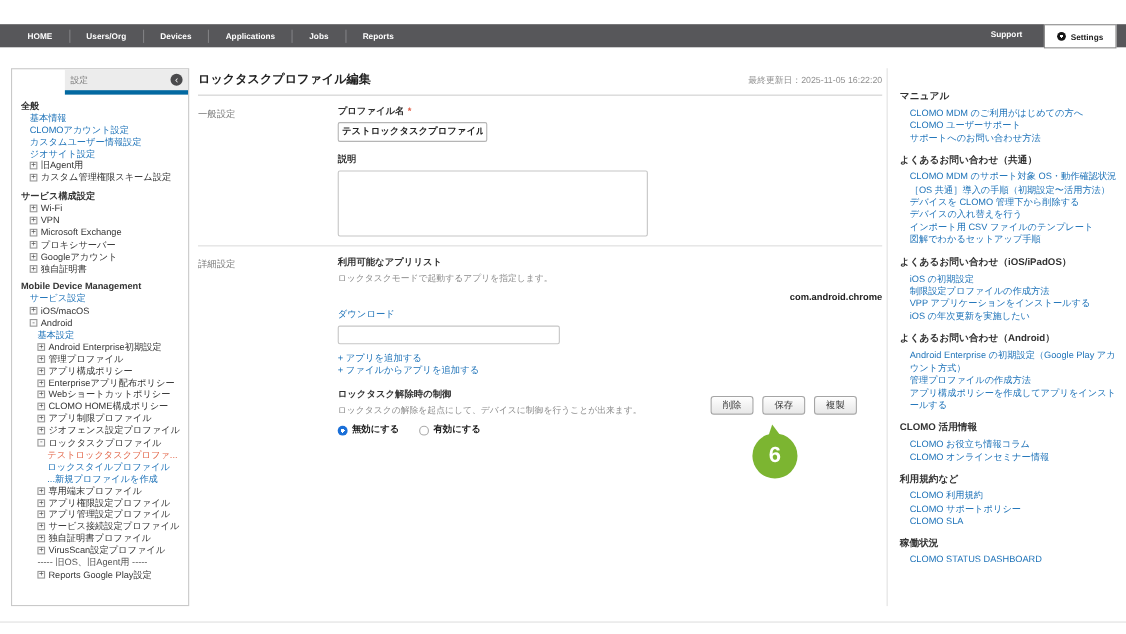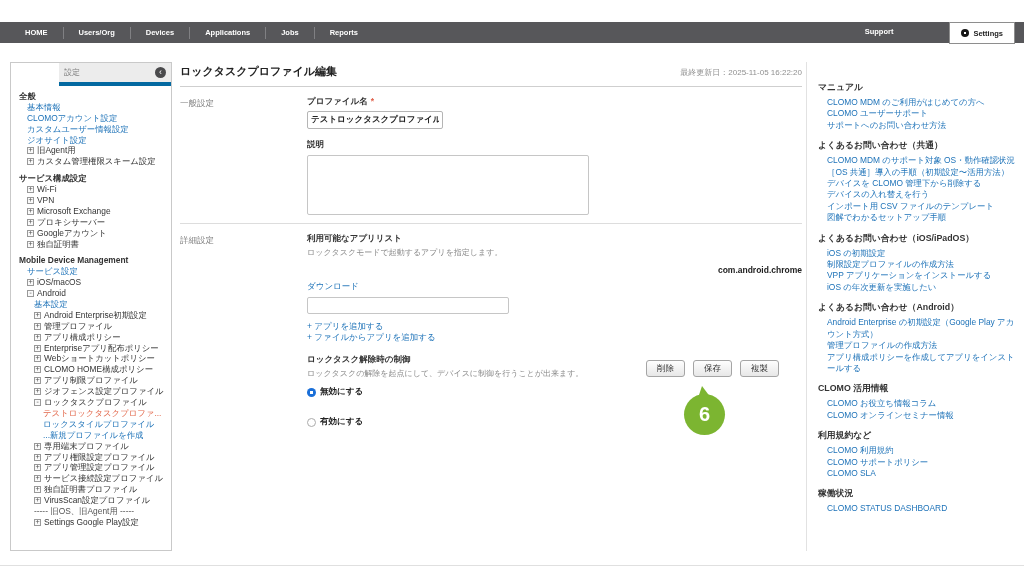--- a/index.html
+++ b/index.html
@@ -5,21 +5,21 @@
   html,body{margin:0;padding:0;background:#fff;}
   .stage{position:relative;width:1024px;height:576px;overflow:hidden;background:#fff;
          font-family:"Liberation Sans","DejaVu Sans",sans-serif;-webkit-font-smoothing:antialiased;}
 
   
   .topnav{position:absolute;left:0;top:22px;width:1024px;height:21px;background:#57575a;
           display:flex;align-items:center;}
   .nav-items{list-style:none;display:flex;margin:0;padding:0 0 0 10px;align-items:center;}
   .nav-items li{color:#fff;font-size:7.5px;font-weight:bold;padding:0 15px;line-height:12px;cursor:pointer;white-space:nowrap;}
   .nav-items li + li{border-left:1px solid #808083;}
-  .nav-right{margin-left:auto;display:flex;align-items:flex-start;height:21px;gap:36px;}
+  .nav-right{margin-left:auto;display:flex;align-items:flex-start;height:21px;}
   .support{color:#fff;font-size:7.5px;font-weight:bold;padding:5px 20px 0 0;cursor:pointer;}
   .settings-tab{background:#fff;border:1px solid #8e8e8e;height:22px;box-sizing:border-box;
                 display:flex;align-items:center;gap:4px;padding:0 11px;margin-right:9px;
                 font-size:7.5px;font-weight:bold;color:#222;cursor:pointer;}
   .gear{width:8px;height:8px;border-radius:50%;flex:0 0 8px;
         background:radial-gradient(circle,#fff 0 1.3px,#161616 1.4px);}
 
   
   .sidebar{position:absolute;left:10px;top:62px;width:162px;height:489px;border:1px solid #c9c9c9;
            background:#fff;box-sizing:border-box;overflow:hidden;}
@@ -58,21 +58,21 @@
   textarea.desc{display:block;width:276px;height:54px;border:1px solid #c6c6c6;border-radius:2px;
                 resize:none;margin-top:4px;font-family:inherit;}
   .divider{border-top:1px solid #ddd;margin-top:8px;}
   .small-gray{font-size:8px;color:#8a8a8a;margin:2px 0 7px;}
   .pkg{font-size:8.5px;font-weight:bold;color:#222;margin-top:1px;text-align:right;}
   .link{font-size:8.5px;color:#1d72b8;cursor:pointer;}
   .dl{display:inline-block;margin:1px 0 2px;}
   .add-input{display:block;border:1px solid #c6c6c6;border-radius:2px;height:13px;width:196px;margin:2px 0 7px;}
   .add-links .link{display:block;line-height:11px;}
   .unlock{margin-top:11px;}
-  .radio-group{display:flex;gap:18px;margin-top:5px;flex-direction:column;}
+  .radio-group{display:flex;gap:18px;margin-top:5px;}
   .radio-item{display:flex;align-items:center;gap:4px;font-size:8.5px;font-weight:bold;color:#222;cursor:pointer;}
   .radio{width:9px;height:9px;border-radius:50%;border:1px solid #ababab;background:#fff;box-sizing:border-box;flex:0 0 9px;}
   .radio.sel{border:none;background:radial-gradient(circle,#fff 0 1.7px,#1a6fd8 1.8px);}
   .buttons-row{position:absolute;top:300px;right:23px;display:flex;gap:8px;}
   .btn{min-width:39px;height:17px;border:1px solid #a5a5a5;border-radius:3px;
        background:linear-gradient(#fefefe,#e7e7e7);font-size:8.5px;color:#333;
        padding:0 9px;box-sizing:border-box;cursor:pointer;font-family:inherit;}
   .badge{position:absolute;left:504px;top:334px;width:41px;height:41px;border-radius:50%;background:#7cb531;
          color:#fff;display:flex;align-items:center;justify-content:center;font-size:20px;font-weight:bold;}
   .badge::before{content:"";position:absolute;top:-8px;left:14px;width:0;height:0;
@@ -150,21 +150,21 @@
         <div class="trow t-selected ind-3"><span>テストロックタスクプロファ...</span></div>
         <div class="trow t-link ind-3"><span>ロックスタイルプロファイル</span></div>
         <div class="trow t-link ind-3"><span>...新規プロファイルを作成</span></div>
         <div class="trow t-plus ind-2"><span class="nicon">+</span><span>専用端末プロファイル</span></div>
         <div class="trow t-plus ind-2"><span class="nicon">+</span><span>アプリ権限設定プロファイル</span></div>
         <div class="trow t-plus ind-2"><span class="nicon">+</span><span>アプリ管理設定プロファイル</span></div>
         <div class="trow t-plus ind-2"><span class="nicon">+</span><span>サービス接続設定プロファイル</span></div>
         <div class="trow t-plus ind-2"><span class="nicon">+</span><span>独自証明書プロファイル</span></div>
         <div class="trow t-plus ind-2"><span class="nicon">+</span><span>VirusScan設定プロファイル</span></div>
         <div class="trow t-text ind-2"><span>----- 旧OS、旧Agent用 -----</span></div>
-        <div class="trow t-plus ind-2"><span class="nicon">+</span><span>Settings Google Play設定</span></div>
+        <div class="trow t-plus ind-2"><span class="nicon">+</span><span>Reports Google Play設定</span></div>
       </div>
   </div>
 
   <div class="main">
     <div class="main-header">
       <h1 class="main-title">ロックタスクプロファイル編集</h1>
       <span class="last-updated">最終更新日：2025-11-05 16:22:20</span>
     </div>
 
     <div class="form-row">

